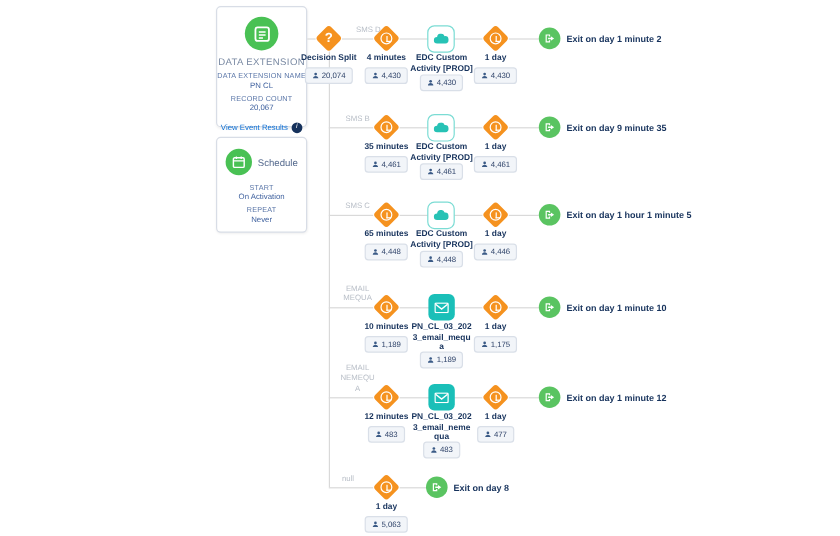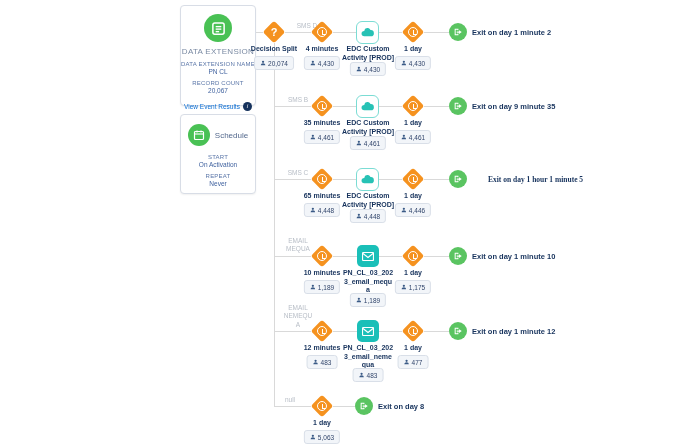--- a/index.html
+++ b/index.html
@@ -272,21 +272,21 @@
           <path d="M3 21c0-5 4-8 9-8s9 3 9 8z" fill="#3a5a86"></path>
         </svg>
       <span>4,446</span>
     </div>
     <div class="exit-circle" style="left:449px; top:170px;">
       <svg width="10" height="10" viewBox="0 0 24 24">
           <path fill="#fff" d="M4 4h9v4h-2.4V6.4H6.4v11.2h4.2V15.6H13V20H4z"></path>
           <path fill="#fff" d="M14.5 7.5l6.5 4.5-6.5 4.5v-3H9v-3h5.5z"></path>
         </svg>
     </div>
-    <div class="exit-label" style="left:488px; top:175px;font-family:Liberation Serif, serif;">Exit on day 1 hour 1 minute 5</div>
+    <div class="exit-label" style="left:472px; top:175px;">Exit on day 1 hour 1 minute 5</div>
   </div>
 
   <div>
     <div class="h-line" style="left:274px; top:256px; width:37px;"></div>
     <div class="h-line" style="left:333px; top:256px; width:25px;"></div>
     <div class="h-line" style="left:378px; top:256px; width:24px;"></div>
     <div class="h-line" style="left:424px; top:256px; width:25px;"></div>
     <div class="branch-label" style="left:298px; top:254px;">
       <div>EMAIL</div>
       <div>MEQUA</div>

